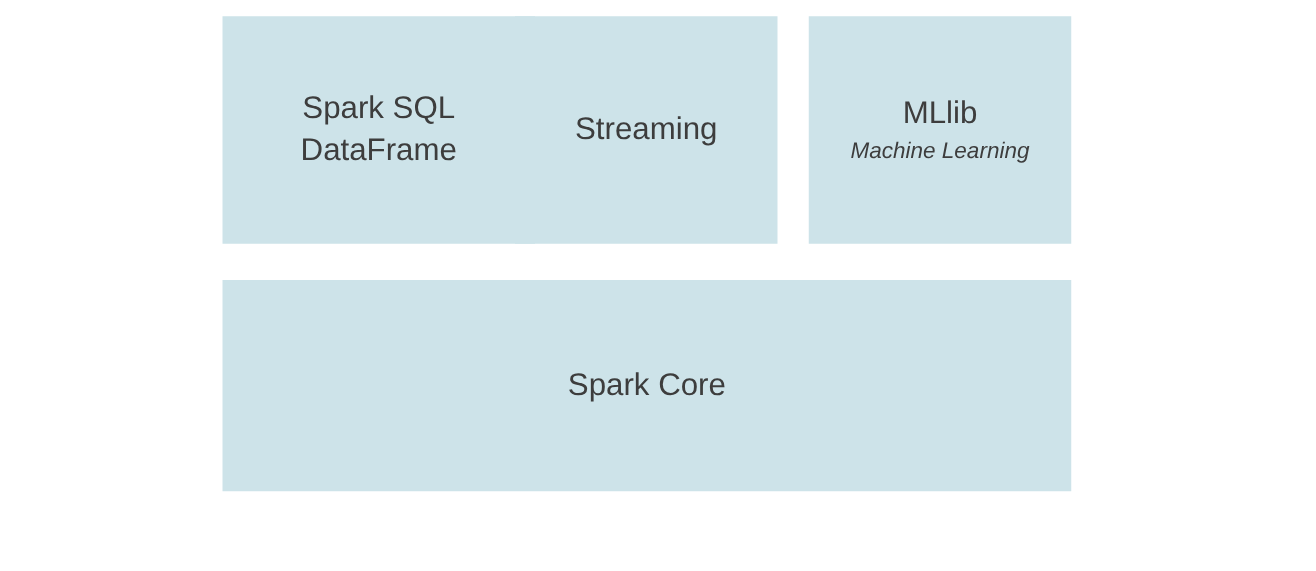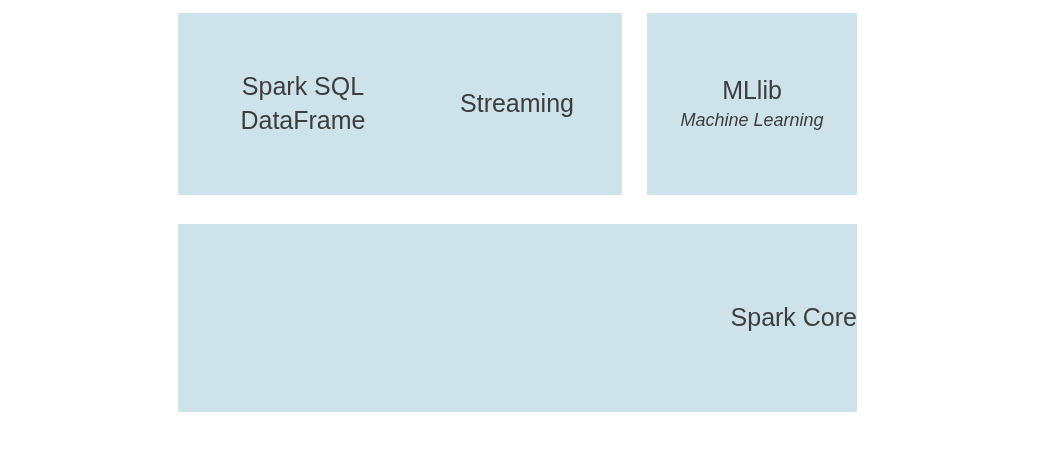--- a/index.html
+++ b/index.html
@@ -43,21 +43,21 @@
   #box-streaming {
     left: 412px; top: 13px;
     width: 210px; height: 182px;
   }
   #box-mllib {
     left: 647px; top: 13px;
     width: 210px; height: 182px; align-items: center;
   }
   #box-spark-core {
     left: 178px; top: 224px;
-    width: 679px; height: 188px; align-items: flex-end;
+    width: 679px; height: 169px;
   }
 </style>
 </head>
 <body>
 
 <div class="box" id="box-spark-sql">
   <span class="box-label">Spark SQL
 DataFrame</span>
 </div>
 

